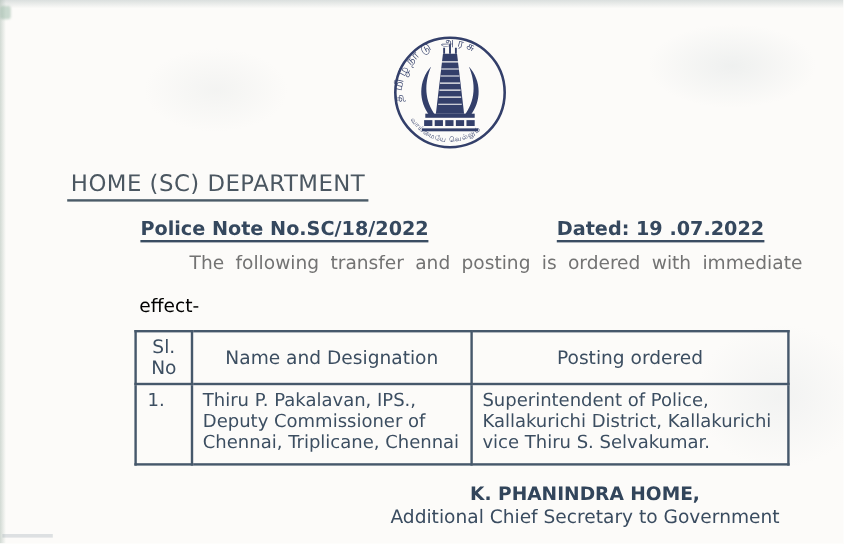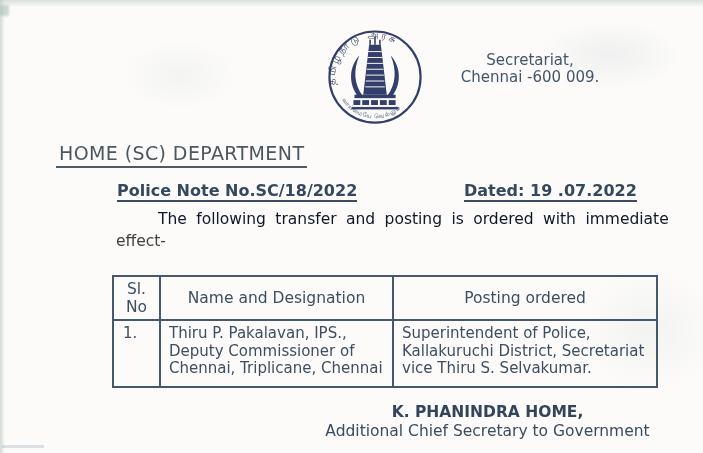--- a/index.html
+++ b/index.html
@@ -35,22 +35,22 @@
   .title-wrap{position:absolute;left:56px;top:142px;width:646px;text-align:left;}
   .title{display:inline-block;font-size:19px;letter-spacing:.4px;color:#4b5761;
     border-bottom:2px solid #4b5b68;padding:0 3px 2px;}
 
   .ref{position:absolute;top:181px;font-size:16px;font-weight:bold;color:#35485e;}
   .ref-left{left:117px;}
   .ref-right{left:464px;}
   .ref .u{display:inline-block;border-bottom:2px solid #3a4d62;padding-bottom:0;}
 
   .para-l1{position:absolute;left:158px;top:210px;font-size:15.5px;
-    word-spacing:4.5px;white-space:nowrap;color:#0f172a;}
-  .para-l2{position:absolute;left:116px;top:232px;font-size:15.5px;color:#404040;}
+    word-spacing:4.5px;white-space:nowrap;color:#737373;}
+  .para-l2{position:absolute;left:116px;top:246px;font-size:15.5px;color:#000000;}
 
   table.order{position:absolute;left:112px;top:275px;border-collapse:collapse;
     table-layout:fixed;width:538px;color:#3c4e61;}
   table.order td{border:2px solid #46586b;vertical-align:top;padding:0;}
   td.c1{width:45px;} td.c2{width:231px;} td.c3{width:262px;}
   tr.hdr td{height:42px;text-align:center;vertical-align:middle;
     font-size:15.5px;line-height:18px;}
   tr.data td{height:65px;font-size:15px;line-height:17.5px;}
   tr.data td .cell{padding:4px 6px 0 8px;}
   tr.data td.c1 .cell{padding-left:9px;}
@@ -110,24 +110,20 @@
     <path id="arcTop" d="M 11,64 A 41,41 0 1 1 89,64" fill="none"></path>
     <text font-size="10" letter-spacing="2.5">
       <textPath href="#arcTop" startOffset="4%">தமிழ்நாடு அரசு</textPath>
     </text>
     <path id="arcBot" d="M 14,68 A 39,39 0 0 0 86,68" fill="none"></path>
     <text font-size="6" letter-spacing="0.8">
       <textPath href="#arcBot" startOffset="6%">வாய்மையே வெல்லும்</textPath>
     </text>
   </svg>
 
-  <div class="address">
-    <div>Secretariat,</div>
-    <div>Chennai -600 009.</div>
-  </div>
 
   <div class="title-wrap">
     <span class="title">HOME (SC) DEPARTMENT</span>
   </div>
 
   <div class="ref ref-left">
     <span class="u">Police Note No.SC/18/2022</span>
   </div>
   <div class="ref ref-right">
     <span class="u">Dated: 19 .07.2022</span>
@@ -153,21 +149,21 @@
       <td class="c2">
         <div class="cell">
           <div>Thiru P. Pakalavan, IPS.,</div>
           <div>Deputy Commissioner of</div>
           <div>Chennai, Triplicane, Chennai</div>
         </div>
       </td>
       <td class="c3">
         <div class="cell">
           <div>Superintendent of Police,</div>
-          <div>Kallakuruchi District, Secretariat</div>
+          <div>Kallakurichi District, Kallakurichi</div>
           <div>vice Thiru S. Selvakumar.</div>
         </div>
       </td>
     </tr>
   </tbody>
     </table>
 
   <div class="sig">
     <div class="name">K. PHANINDRA HOME,</div>
     <div class="role">Additional Chief Secretary to Government</div>

